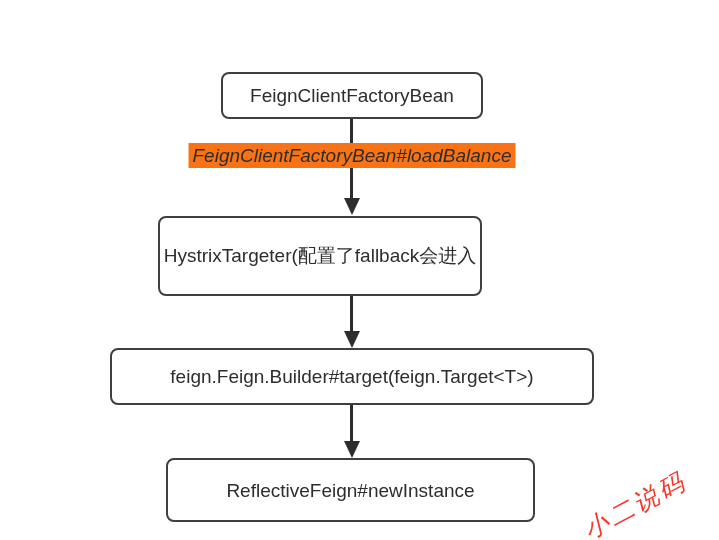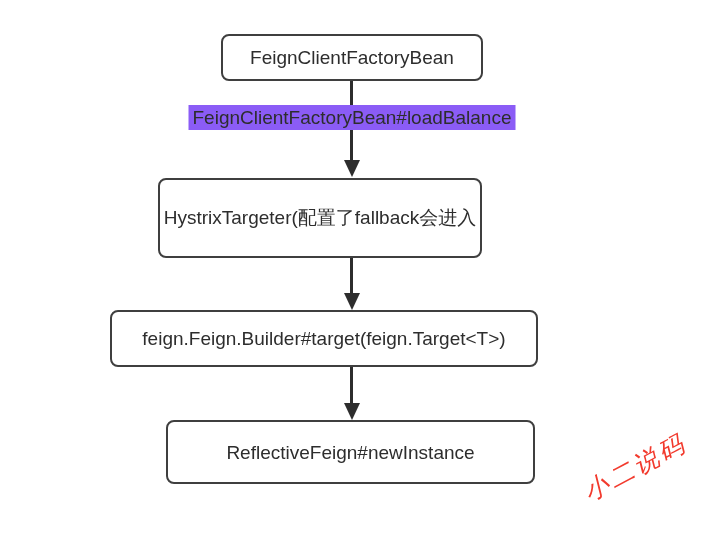--- a/index.html
+++ b/index.html
@@ -10,39 +10,40 @@
     width: 719px;
     height: 540px;
     position: relative;
     overflow: hidden;
     background: var(--background, #ffffff);
     font-family: "Liberation Sans", "DejaVu Sans", sans-serif;
   }
   .canvas {
     position: absolute;
     inset: 0;
+    margin-top: 38px;
   }
   .node {
     position: absolute;
     box-sizing: border-box;
     border: 2.5px solid var(--box-border, #3f3f3f);
     border-radius: 8px;
     background: #ffffff;
     color: var(--text, #2d2d2d);
     font-size: 19px;
     line-height: 23px;
     text-align: center;
     display: flex;
     flex-direction: column;
     justify-content: center;
     align-items: center;
   }
   #node1 { left: 221px; top: 34px;  width: 262px; height: 47px; }
   #node2 { left: 158px; top: 178px; width: 324px; height: 80px; line-height: 26px; }
-  #node3 { left: 110px; top: 310px; width: 428px; height: 57px; }
+  #node3 { left: 110px; top: 310px; width: 484px; height: 57px; }
   #node4 { left: 166px; top: 420px; width: 369px; height: 64px; line-height: 25px; }
 
   .vline {
     position: absolute;
     left: 350px;
     width: 3px;
     background: var(--arrow, #2d2d2d);
   }
   #line1 { top: 81px;  height: 80px; }
   #line2 { top: 258px; height: 36px; }
@@ -59,26 +60,27 @@
   }
   #head1 { top: 160px; }
   #head2 { top: 293px; }
   #head3 { top: 403px; }
 
   .edge-label {
     position: absolute;
     left: 352px;
     top: 105px;
     transform: translateX(-50%);
-    background: #8b5cf6;
+    background: #f97316;
     padding: 0 4px;
     white-space: nowrap;
     font-size: 19px;
     line-height: 25px;
     color: var(--text, #2d2d2d);
+    font-style: italic;
   }
   .watermark {
     position: absolute;
     left: 545px;
     top: 452px;
     width: 180px;
     text-align: center;
     transform: rotate(-28deg);
     color: var(--watermark, #f23a2d);
     font-size: 25px;

